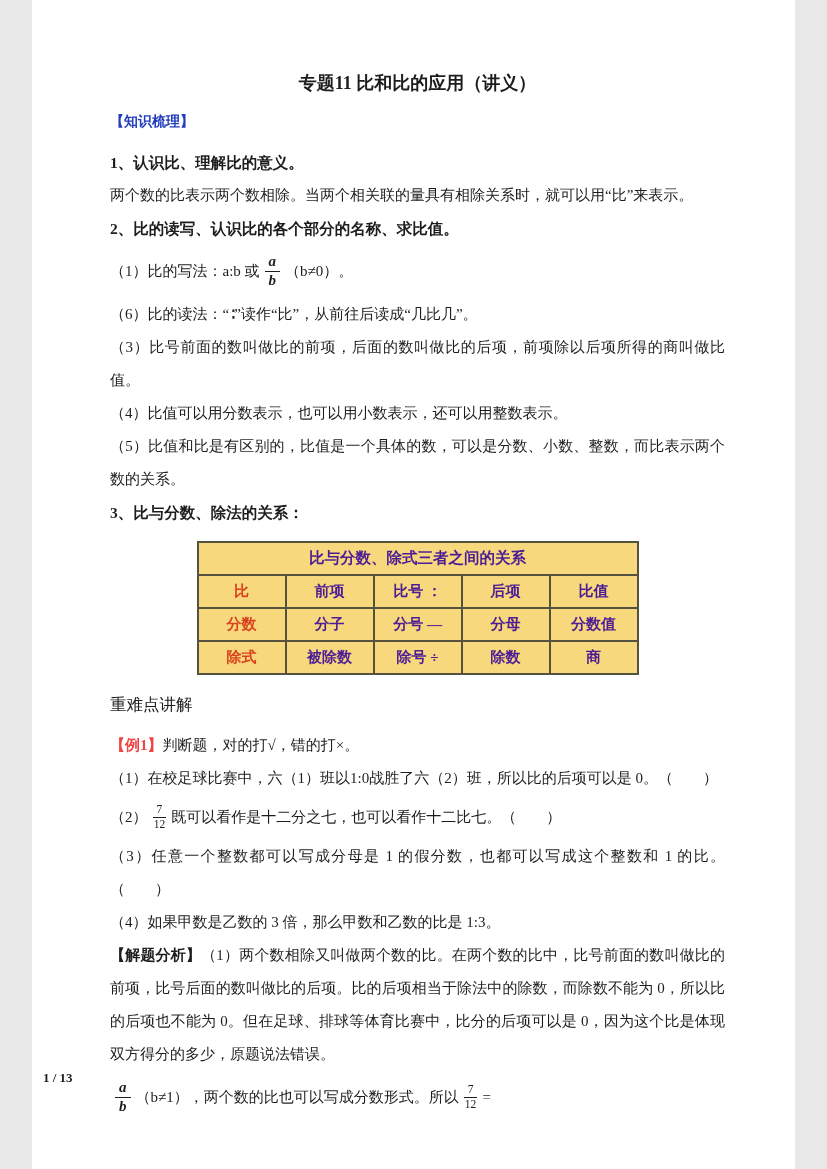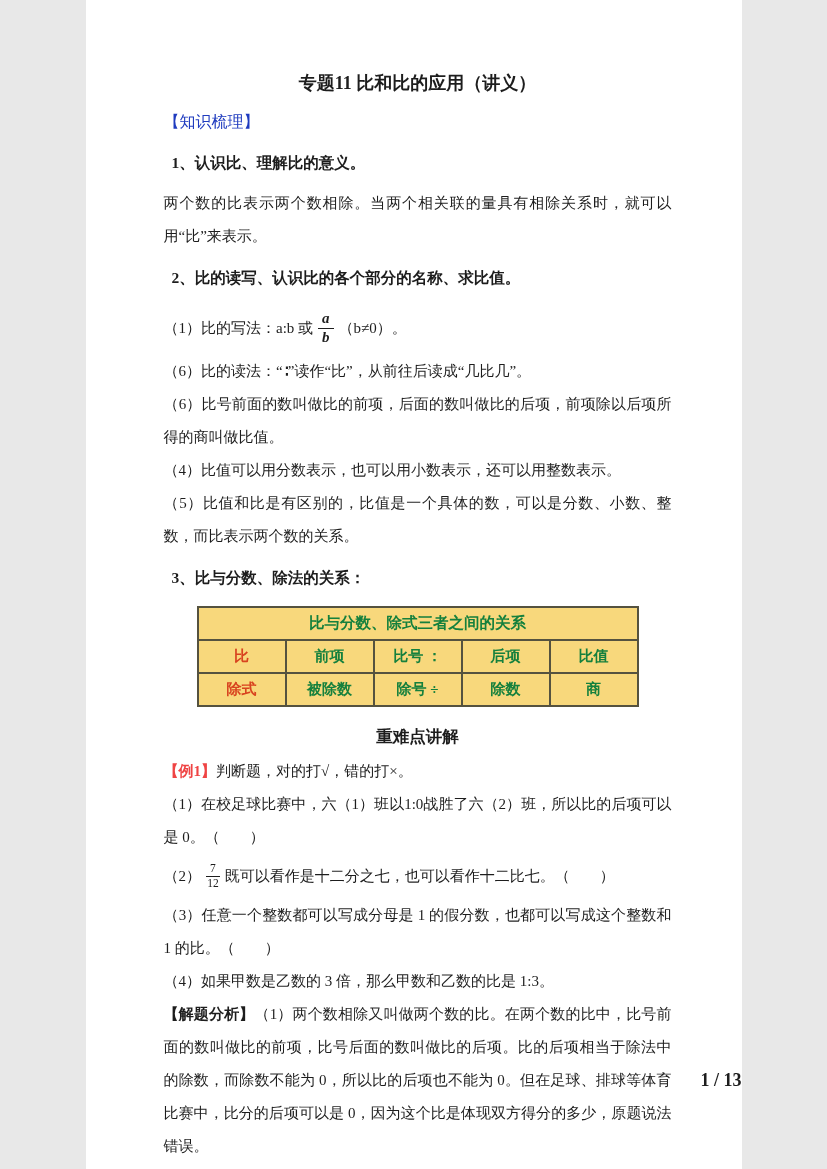--- a/index.html
+++ b/index.html
@@ -1,18 +1,18 @@
 <!DOCTYPE html>
 <html><head>
 <meta charset="utf-8">
 <style>
   html,body{margin:0;padding:0;background:#e8e8e8;}
   .page{
     position:relative;
-    width:656px;height:1169px;
+    width:763px;height:1169px;
     margin:0 auto;
     background:#ffffff;
     box-sizing:border-box;
     padding:70px 70px 0 78px;
     font-family:"Liberation Serif","DejaVu Serif",serif;
     color:#1d1d1d;
     font-size:15px;
     overflow:hidden;
   }
   .doc-title{
@@ -23,28 +23,28 @@
     line-height:26px;
   }
   .exam-point{
     font-size:16px;
     font-weight:bold;
     margin:0 0 10px 0;
     line-height:26px;
   }
   .label-blue{
     color:#1f3bbf;
-    font-size:16px;
-    font-weight:normal;
+    font-size:14px;
+    font-weight:bold;
     margin:0 0 10px 0;
     line-height:28px;
   }
   .h-bold{
     font-weight:bold;
-    margin:8px;
+    margin:0;
     line-height:33px;
     font-size:15.5px;
   }
   .para{
     margin:0;
     line-height:33px;
     text-align:justify;
   }
   .para.with-frac{
     display:flex;
@@ -80,48 +80,47 @@
     margin:12px auto 0 auto;
     border-collapse:collapse;
     background:#f8d87c;
     table-layout:fixed;
   }
   .rel-table td{
     border:2px solid #55523f;
     text-align:center;
     font-weight:bold;
     font-size:15px;
-    color:#15803d;
+    color:#4c1d95;
     height:29px;
     padding:1px 2px;
   }
   .rel-table td.caption-cell{
     font-size:15.5px;
   }
   .rel-table td.red-cell{ color:#d8431f; }
   .center-heading{
-    text-align:center;
     font-size:16.5px;
-    font-weight:bold;
-    margin:16px 0 4px 0;
+    font-weight:normal;
+    margin:16px 0 10px 0;
     line-height:28px;
   }
   .label-red{
     color:#ef4444;
     font-weight:bold;
   }
   .label-black{
     font-weight:bold;
   }
   .footer{
     position:absolute;
-    left:0;right:0;
+    left:11px;right:0;
     top:1070px;
-    text-align:right;
-    font-size:18px;
+    text-align:left;
+    font-size:13px;
     font-weight:bold;
     color:#1d1d1d;
   }
 </style>
 </head>
 <body>
 
 <div class="page">
 
   <h1 class="doc-title">专题11 比和比的应用（讲义）</h1>
@@ -137,39 +136,46 @@
   <div class="para with-frac">
     <span>（1）比的写法：a:b 或</span>
     <span class="frac ab">
       <span class="num">a</span>
       <span class="den">b</span>
     </span>
     <span>（b≠0）。</span>
   </div>
 
   <p class="para">（6）比的读法：“∶”读作“比”，从前往后读成“几比几”。</p>
-  <p class="para">（6）比号前面的数叫做比的前项，后面的数叫做比的后项，前项除以后项所得的商叫做比值。</p>
+  <p class="para">（3）比号前面的数叫做比的前项，后面的数叫做比的后项，前项除以后项所得的商叫做比值。</p>
   <p class="para">（4）比值可以用分数表示，也可以用小数表示，还可以用整数表示。</p>
   <p class="para">（5）比值和比是有区别的，比值是一个具体的数，可以是分数、小数、整数，而比表示两个数的关系。</p>
 
   <p class="h-bold">3、比与分数、除法的关系：</p>
 
   <table class="rel-table">
     <tbody>
       <tr>
         <td colspan="5" class="caption-cell">比与分数、除式三者之间的关系</td>
       </tr>
       <tr>
         <td class="red-cell">比</td>
         <td>前项</td>
         <td>比号 ：</td>
         <td>后项</td>
         <td>比值</td>
       </tr>
       <tr>
+        <td class="red-cell">分数</td>
+        <td>分子</td>
+        <td>分号 —</td>
+        <td>分母</td>
+        <td>分数值</td>
+      </tr>
+      <tr>
         <td class="red-cell">除式</td>
         <td>被除数</td>
         <td>除号 ÷</td>
         <td>除数</td>
         <td>商</td>
       </tr>
     </tbody>
   </table>
 
   <div class="center-heading">重难点讲解</div>

